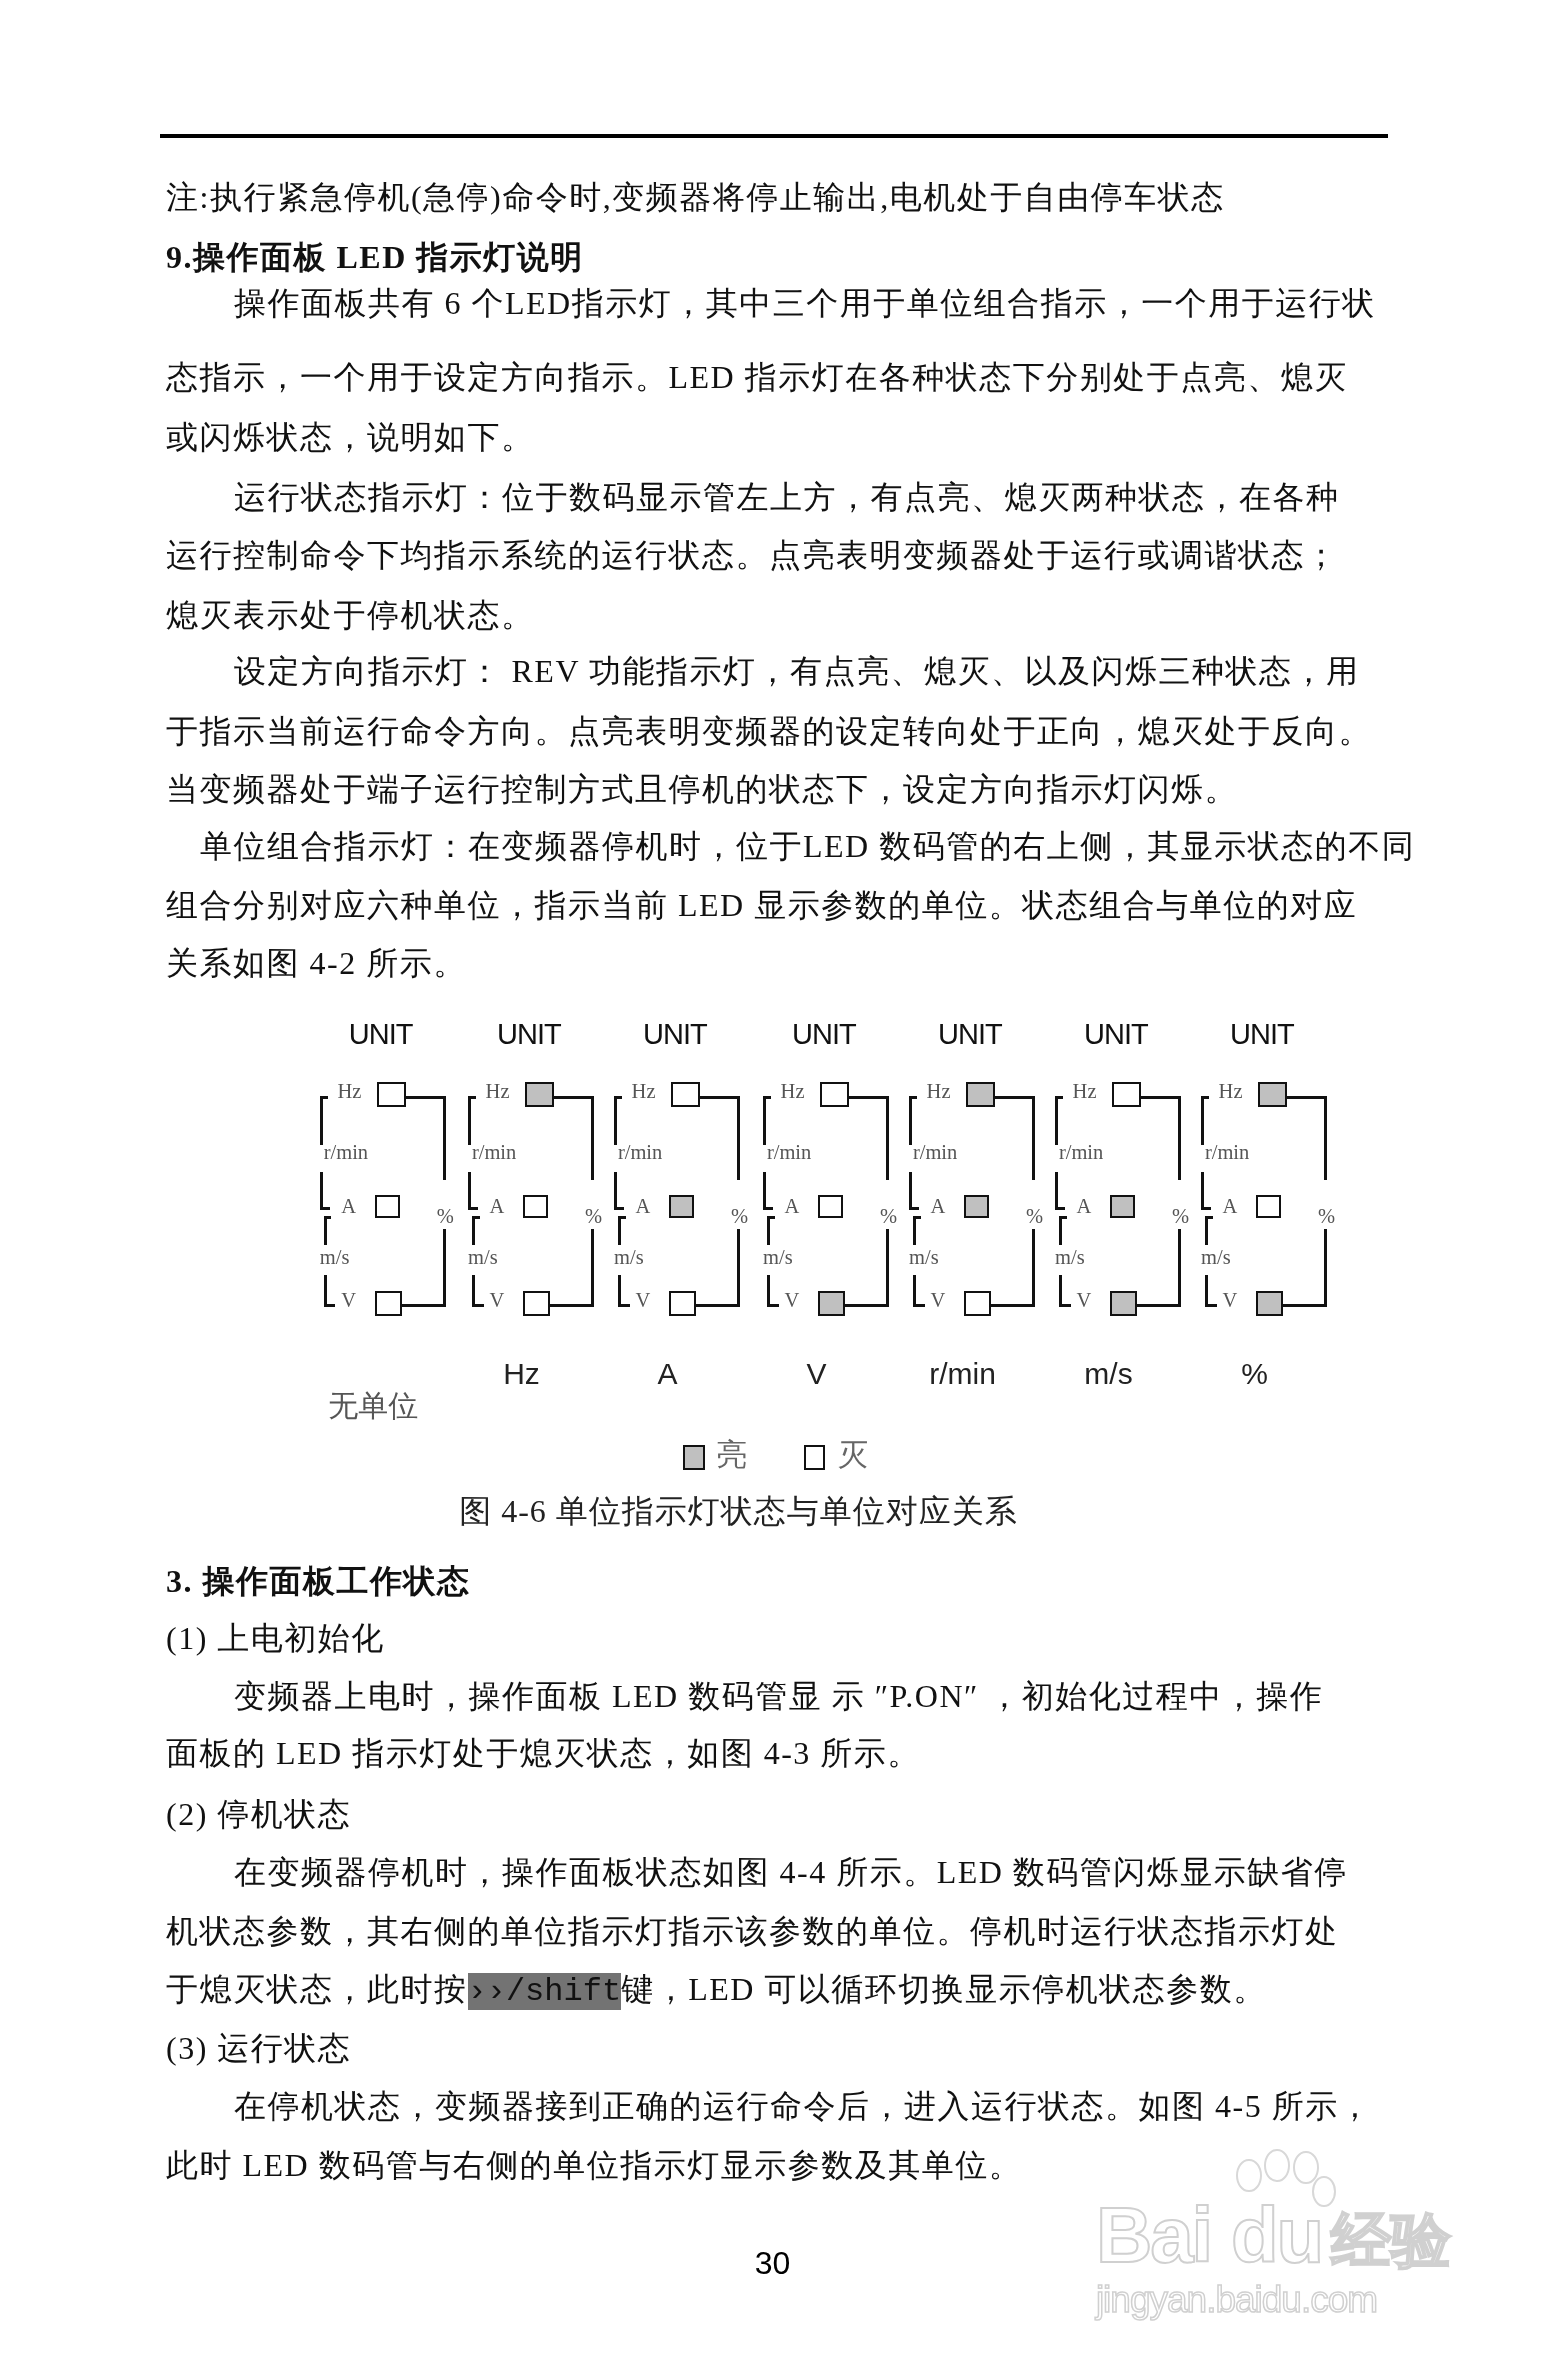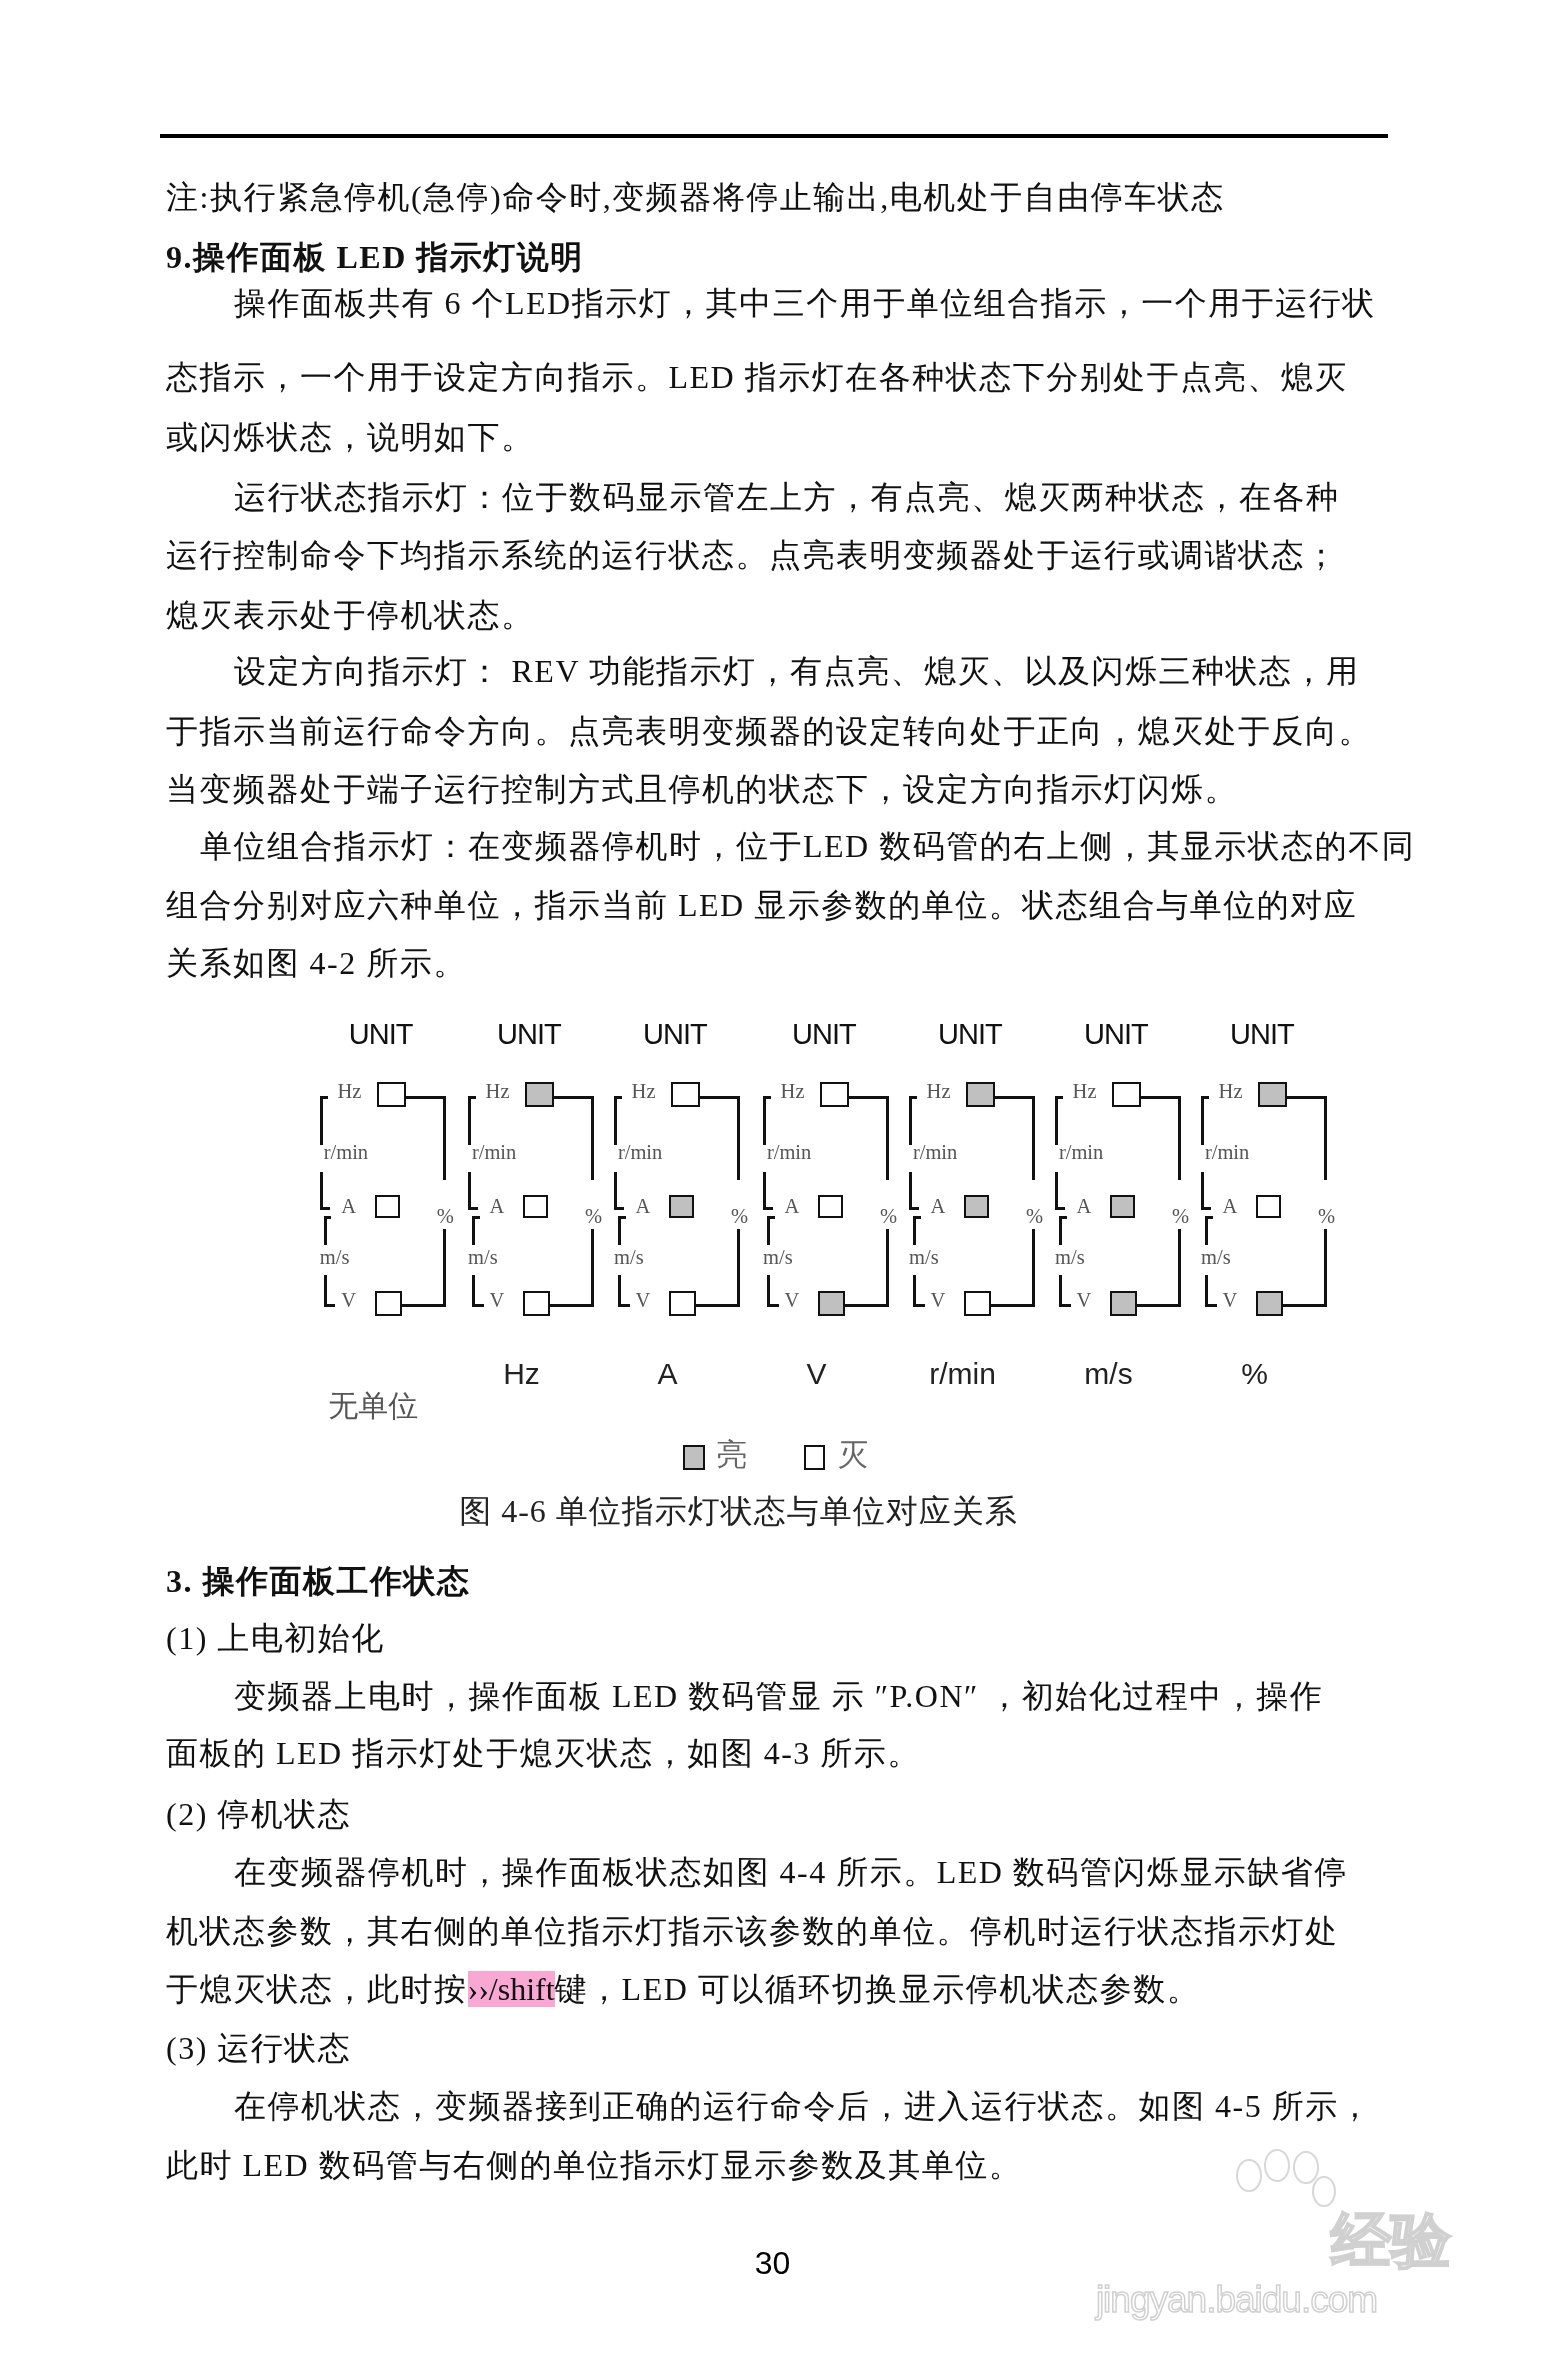--- a/index.html
+++ b/index.html
@@ -3,21 +3,21 @@
 <meta charset="utf-8">
 <style>
   html, body { margin:0; padding:0; background:#ffffff; }
   body { width:1545px; height:2376px; position:relative; overflow:hidden;
          font-family:"Liberation Serif", "DejaVu Serif", serif; color:#111; }
   .rule { position:absolute; left:160px; top:134px; width:1228px; height:3.9px; background:#000; }
   .line { position:absolute; left:166px; width:1229px; font-size:32px; line-height:43px; white-space:nowrap; letter-spacing:1.5px; }
   .indent { left:234px; width:1161px; }
   .indent-sm { left:200px; width:1195px; }
   .bold { font-weight:bold; }
-  .hl { background:#f9a8d4; font-family:Liberation Serif, serif; letter-spacing:0; }
+  .hl { background:#737373; font-family:Liberation Mono, monospace; letter-spacing:0; }
   
   .fig { position:absolute; left:312px; top:1014px; width:1073px; height:458px; }
   .panel { position:absolute; top:0; width:146px; height:322px; }
   .unit-title { position:absolute; top:3.9px; left:29px; font-family:"Liberation Sans","DejaVu Sans",sans-serif; font-size:29px; color:#111; letter-spacing:-1px; }
   .lbl { position:absolute; font-family:"Liberation Serif","DejaVu Serif",serif; font-size:20.5px; color:#555; }
   .led { position:absolute; width:25px; height:23.4px; border:2.9px solid #111; background:#fff; box-sizing:border-box; }
   .led.on { background:#c0c0c0; }
   .seg { position:absolute; background:#111; }
   .unit-name { position:absolute; top:343px; font-family:"Liberation Sans","DejaVu Sans",sans-serif; font-size:30px; color:#222; text-align:center; width:146px; left:-19.5px; }
   .unit-name.cn { font-family:"Liberation Serif","DejaVu Serif",serif; color:#555;margin-top:29px; }
@@ -262,16 +262,17 @@
 <div class="line indent" style="top:2085px">在停机状态，变频器接到正确的运行命令后，进入运行状态。如图 4-5 所示，</div>
 <div class="line" style="top:2144px">此时 LED 数码管与右侧的单位指示灯显示参数及其单位。</div>
 
 <div class="pagenum">30</div>
 
 <div class="wm">
   <div class="paw" style="left:144px;top:17.6px;width:21.5px;height:29px;"></div>
   <div class="paw" style="left:172px;top:7.8px;width:21.5px;height:29px;"></div>
   <div class="paw" style="left:201px;top:9.8px;width:21.5px;height:29px;"></div>
   <div class="paw" style="left:220px;top:35px;width:19.5px;height:27px;"></div>
+  <div class="brand">Bai du</div>
   <div class="cn">经验</div>
   <div class="url">jingyan.baidu.com</div>
 </div>
 
 
 </body></html>

